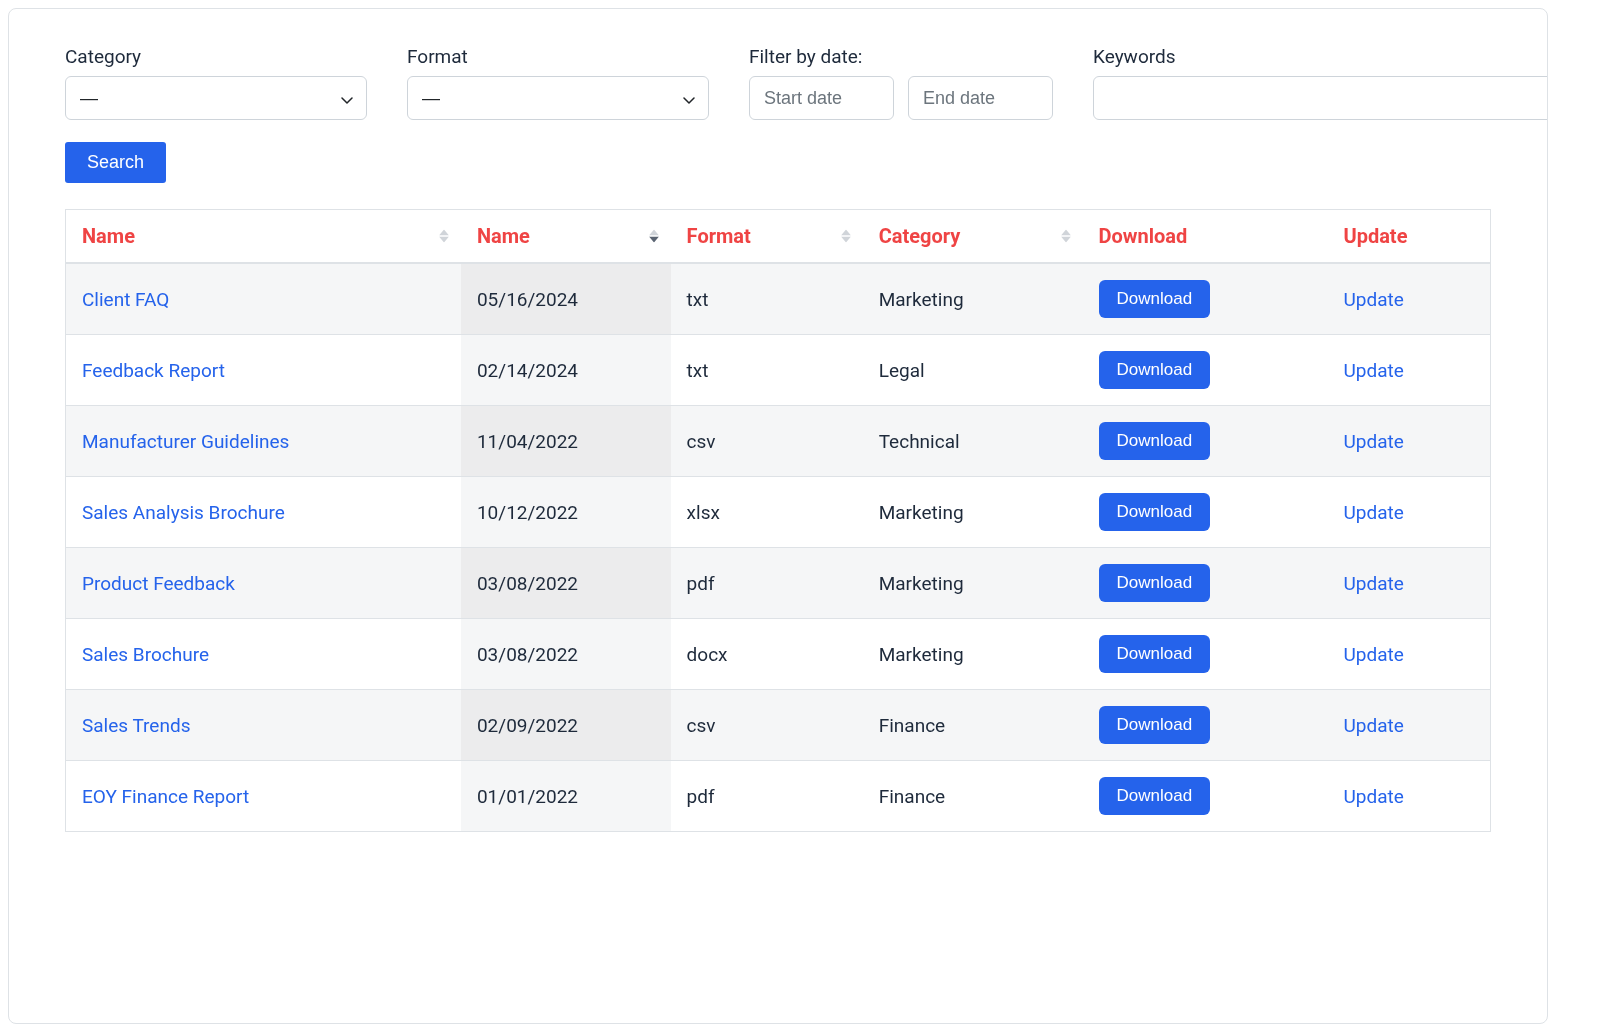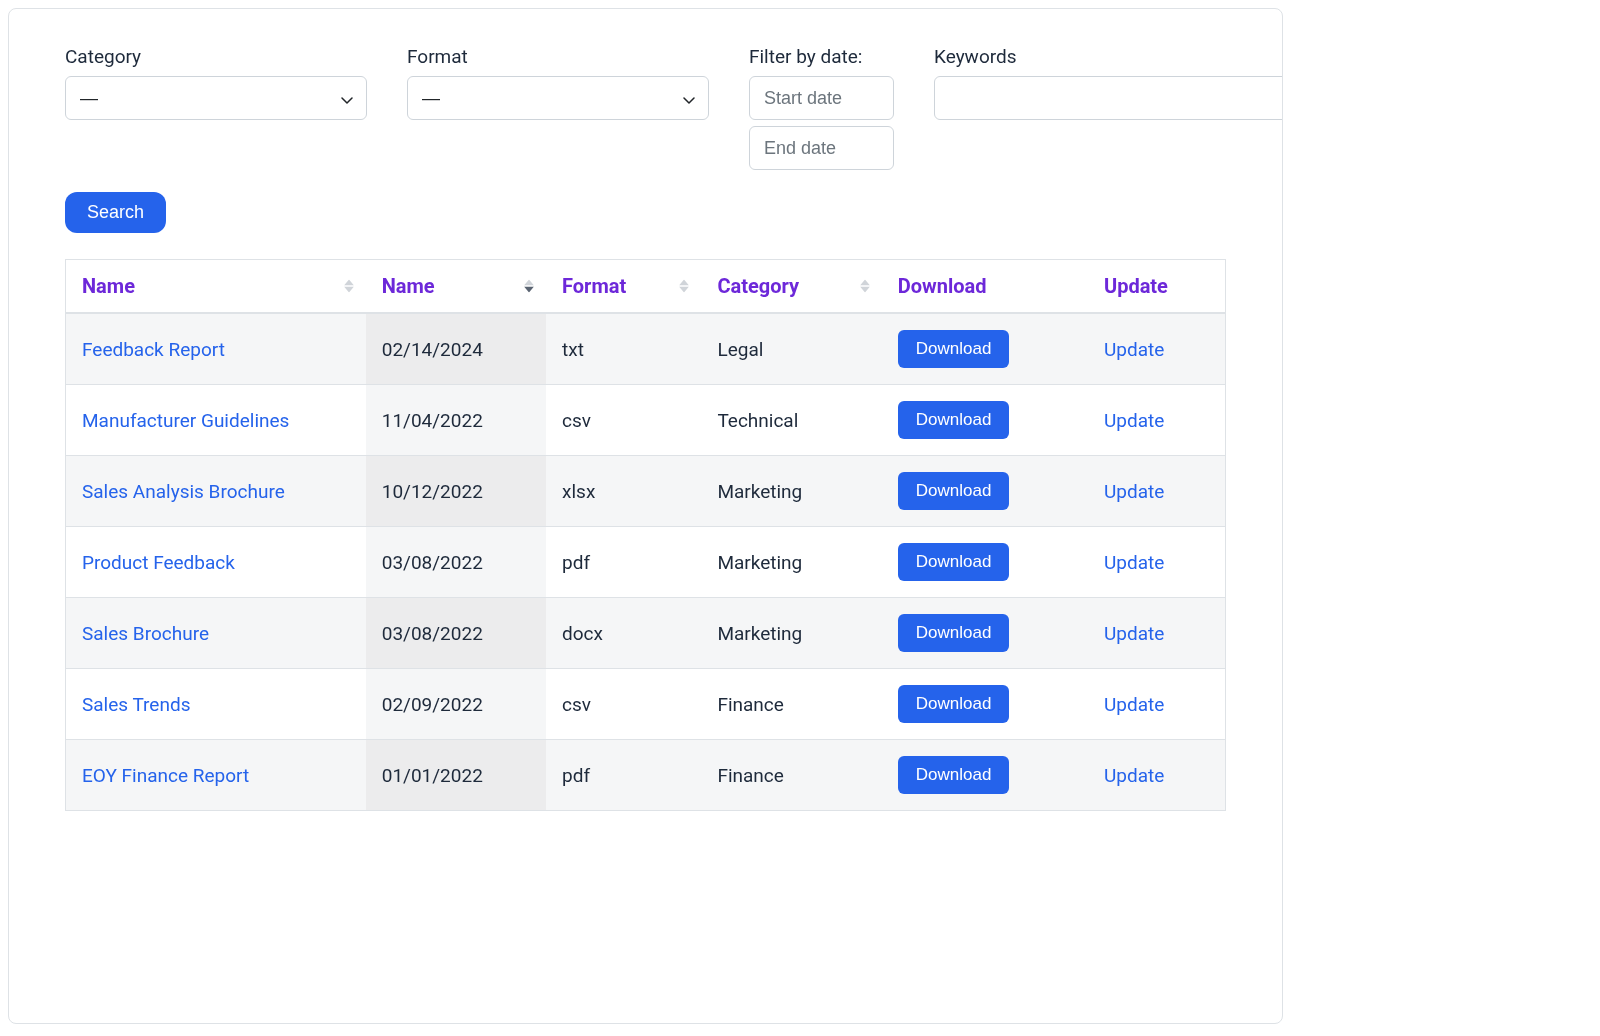--- a/index.html
+++ b/index.html
@@ -1,32 +1,32 @@
 <!DOCTYPE html>
 <html><head>
 <meta charset="utf-8">
 <style>
 * { box-sizing: border-box; margin: 0; padding: 0; }
 body { font-family: -apple-system, BlinkMacSystemFont, "Segoe UI", Roboto, "Helvetica Neue", Arial, sans-serif; font-size: 18px; color: #1e2a3b; background: #fff; padding: 8px; }
-.card { border: 1px solid #dee2e6; border-radius: 8px; padding: 36px 56px; width: 1275px; height: 1016px; overflow: hidden; }
+.card { border: 1px solid #dee2e6; border-radius: 8px; padding: 36px 56px; width: 1540px; height: 1016px; overflow: hidden; }
 .filters { display: flex; gap: 40px; margin-bottom: 22px; }
 .filter-group { display: flex; flex-direction: column; }
 .filter-label { font-size: 19px; color: #1e2a3b; margin-bottom: 8px; }
 .select-wrap { position: relative; width: 302px; }
 .select { width: 100%; height: 44px; border: 1px solid #ced4da; border-radius: 6px; background: #fff; padding: 0 36px 0 14px; font-size: 18px; color: #212529; appearance: none; cursor: pointer; }
 .chevron { position: absolute; right: 14px; top: 50%; transform: translateY(-50%); pointer-events: none; }
-.date-wrap { display: flex; gap: 6px; flex-direction: column; }
+.date-wrap { display: flex; gap: 14px; }
 .date-input { width: 145px; height: 44px; border: 1px solid #ced4da; border-radius: 6px; padding: 0 14px; font-size: 18px; color: #212529; }
 .date-input::placeholder { color: #6c757d; }
 .keywords-input { width: 460px; height: 44px; border: 1px solid #ced4da; border-radius: 6px; padding: 0 14px; font-size: 18px; }
-.btn-primary { background: #2563eb; color: #fff; border: none; border-radius: 12px; padding: 10px 22px; font-size: 18px; cursor: pointer; }
+.btn-primary { background: #2563eb; color: #fff; border: none; border-radius: 3px; padding: 10px 22px; font-size: 18px; cursor: pointer; }
 .btn-primary-sm { background: #2563eb; color: #fff; border: none; border-radius: 6px; padding: 9px 18px; font-size: 17px; cursor: pointer; }
 .search-row { margin-bottom: 26px; }
 table { width: 100%; border-collapse: collapse; border: 1px solid #dee2e6; }
-th { text-align: left; font-weight: 700; font-size: 20px; color: #6d28d9; padding: 14px 16px; border-bottom: 2px solid #dee2e6; position: relative; background: #fff; }
+th { text-align: left; font-weight: 700; font-size: 20px; color: #ef4444; padding: 14px 16px; border-bottom: 2px solid #dee2e6; position: relative; background: #fff; }
 th.sortable { cursor: pointer; }
 .sort-icon { position: absolute; right: 12px; top: 50%; transform: translateY(-50%); display: flex; flex-direction: column; gap: 1px; }
 .sort-icon svg { display: block; }
 td { padding: 16px 16px; font-size: 19px; color: #1e2a3b; vertical-align: middle; }
 tbody tr { border-top: 1px solid #dee2e6; }
 tbody tr:nth-child(odd) { background: #f5f6f7; }
 tbody tr:nth-child(odd) td.date-col { background: #ececed; }
 tbody tr:nth-child(even) { background: #fff; }
 tbody tr:nth-child(even) td.date-col { background: #f5f6f7; }
 a.link { color: #2563eb; text-decoration: none; cursor: pointer; }
@@ -136,20 +136,28 @@
                 <path d="M5 6 L0 0 L10 0 Z" fill="#d0d4d9"></path>
               </svg>
           </span>
         </th>
         <th class="col-download">Download</th>
         <th class="col-update">Update</th>
       </tr>
     </thead>
     <tbody id="table-body">
         <tr>
+          <td><a class="link">Client FAQ</a></td>
+          <td class="date-col">05/16/2024</td>
+          <td>txt</td>
+          <td>Marketing</td>
+          <td><button class="btn-primary-sm">Download</button></td>
+          <td><a class="link">Update</a></td>
+        </tr>
+        <tr>
           <td><a class="link">Feedback Report</a></td>
           <td class="date-col">02/14/2024</td>
           <td>txt</td>
           <td>Legal</td>
           <td><button class="btn-primary-sm">Download</button></td>
           <td><a class="link">Update</a></td>
         </tr>
         <tr>
           <td><a class="link">Manufacturer Guidelines</a></td>
           <td class="date-col">11/04/2022</td>

